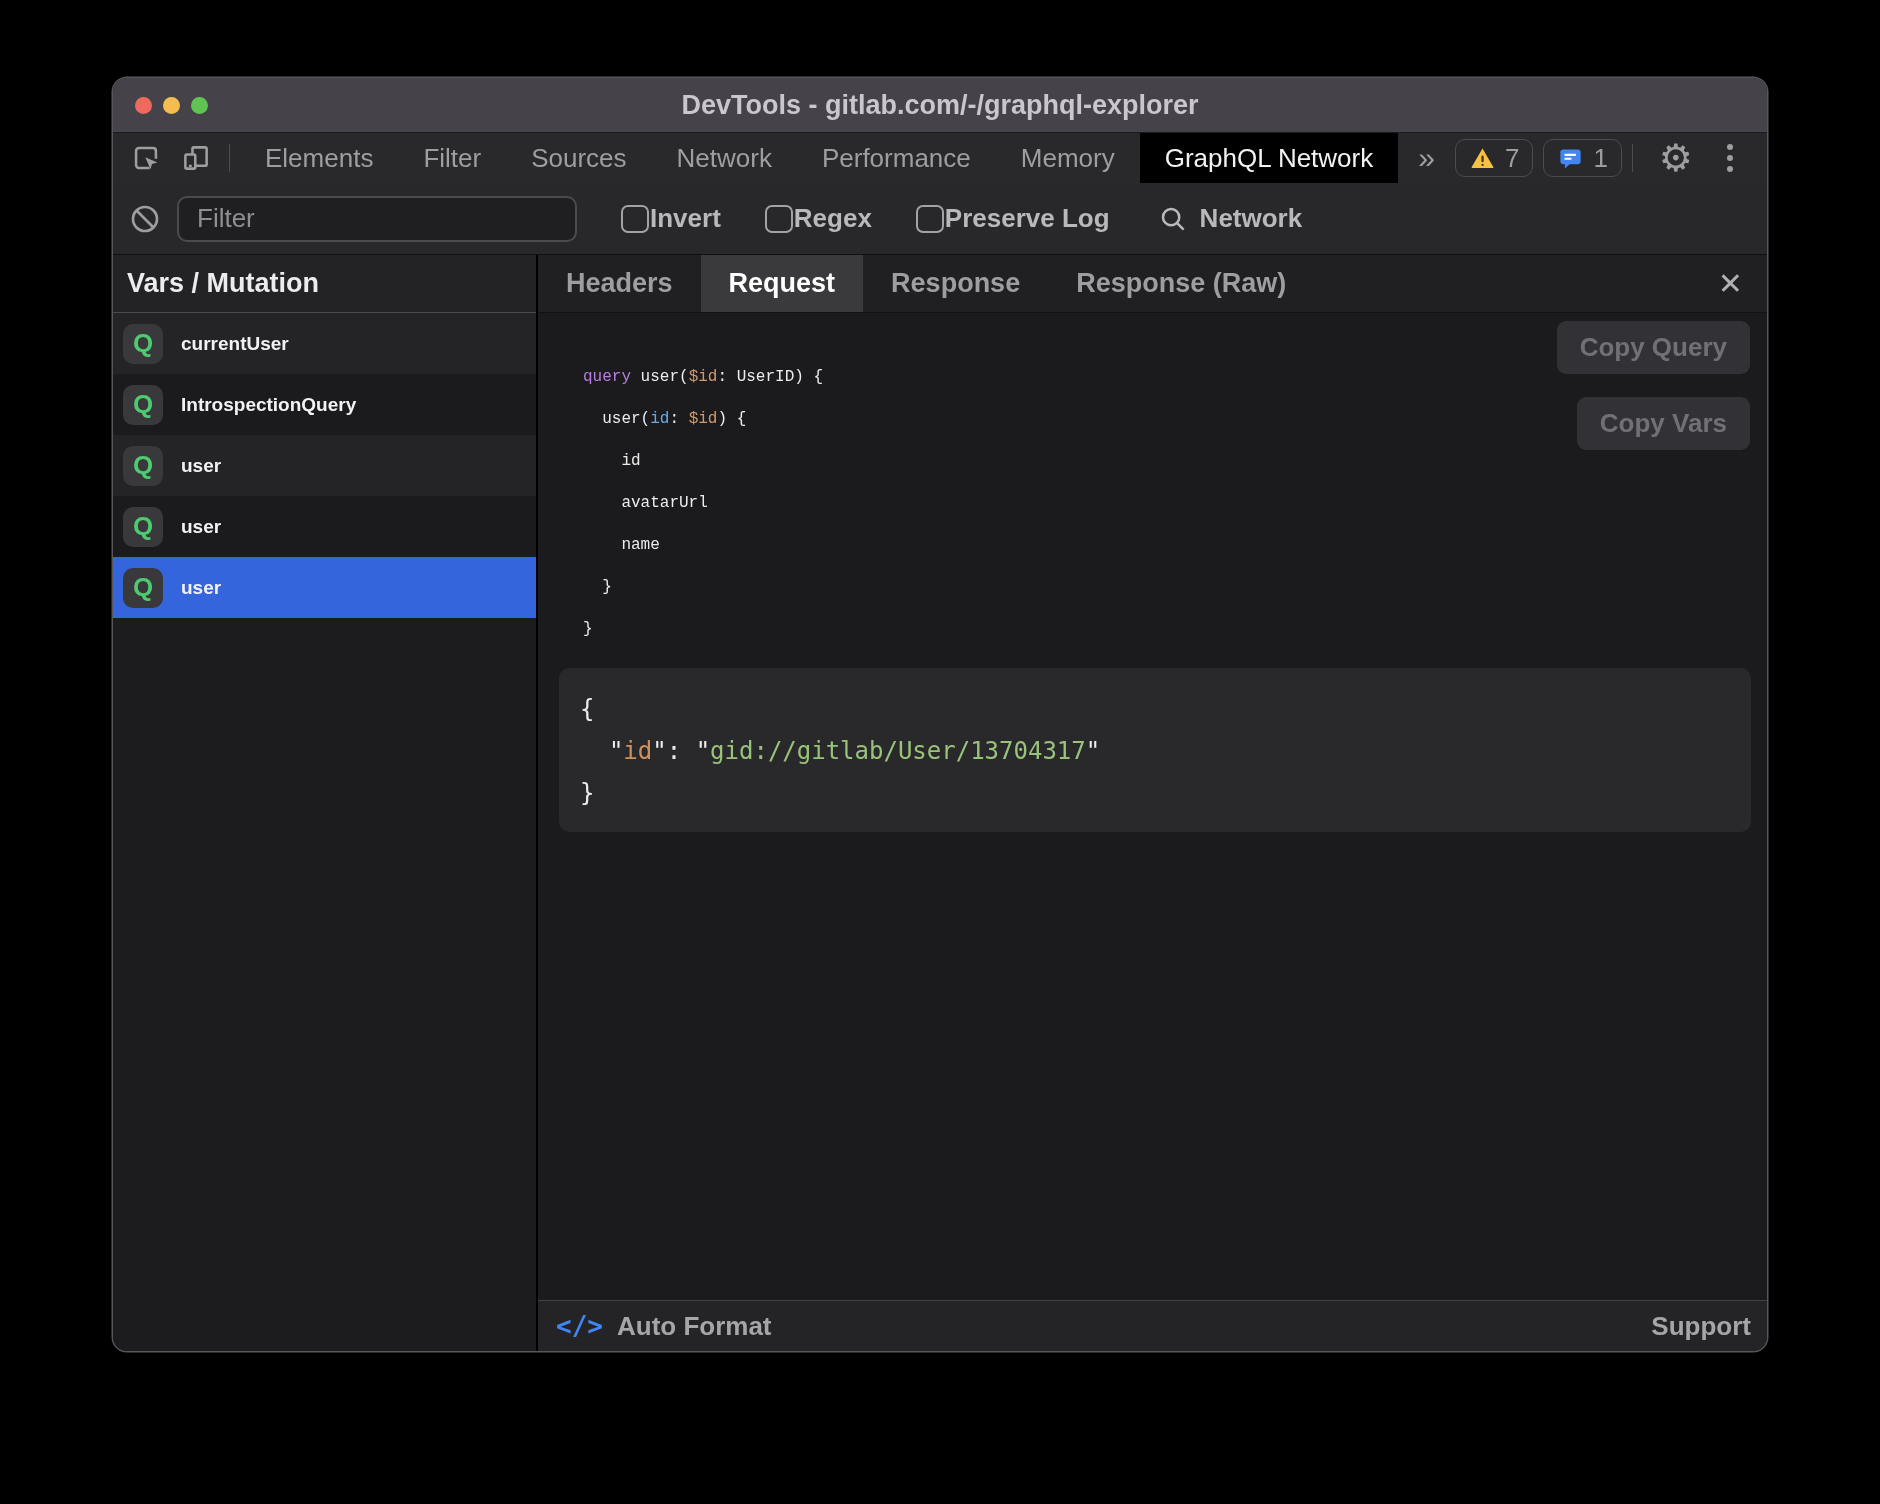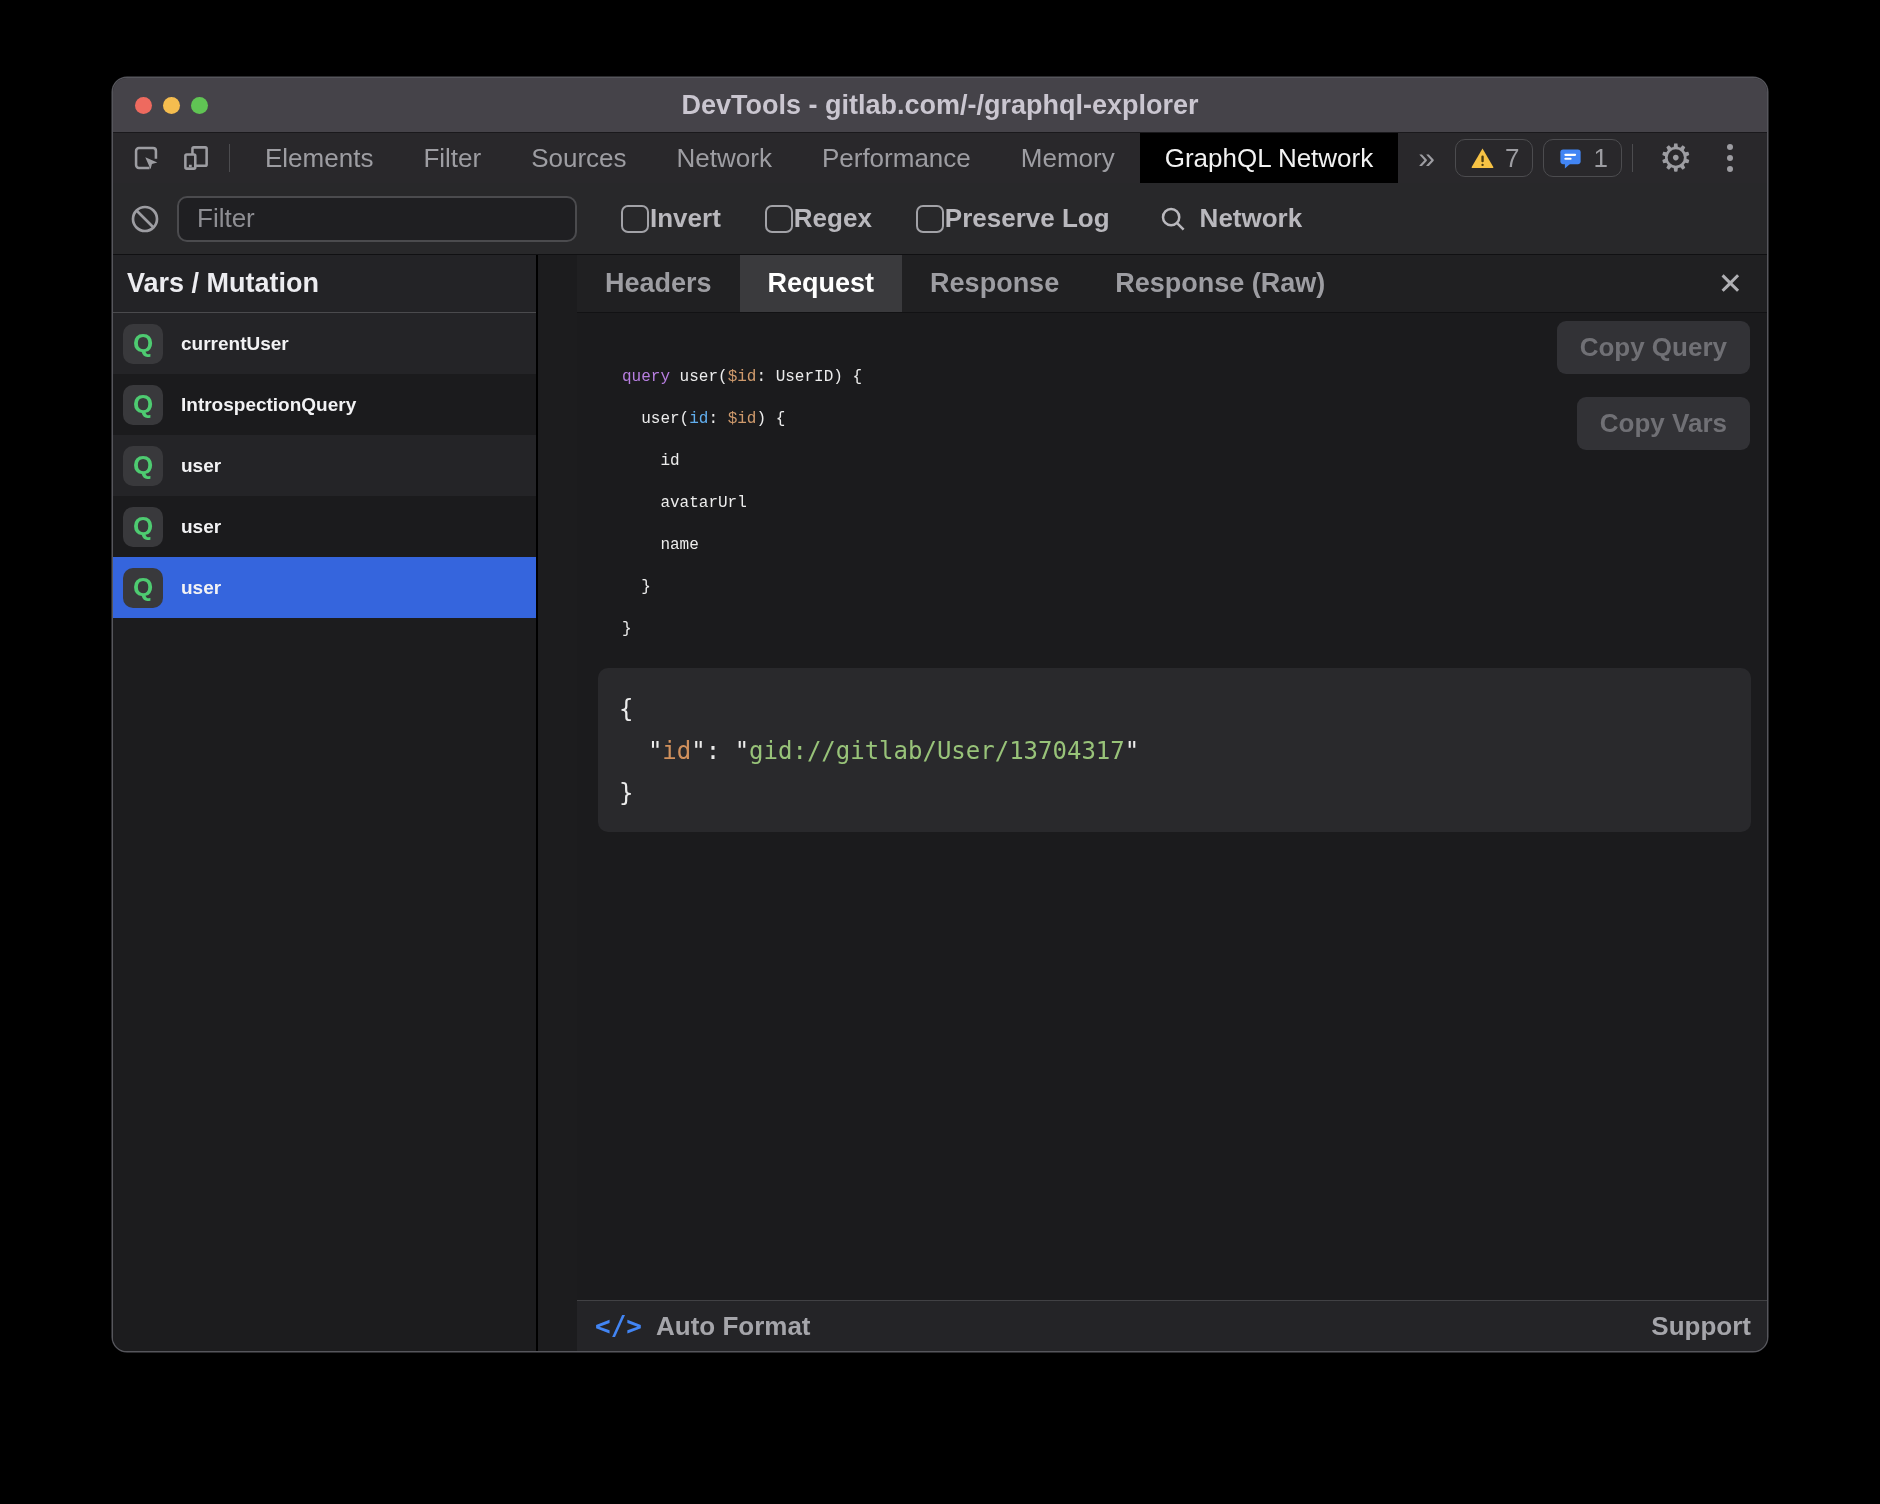--- a/index.html
+++ b/index.html
@@ -55,21 +55,21 @@
   .query-list { flex:1; overflow:hidden; }
   .query-row { height:61px; display:flex; align-items:center; padding-left:10px; gap:18px; cursor:default; }
   .query-row:nth-of-type(odd) { background:#242427; }
   .query-row:nth-of-type(even) { background:#1b1b1d; }
   .query-row.selected { background:#3565dd; }
   .q-badge { width:40px; height:40px; border-radius:10px; background:#39393c; flex:none;
              display:flex; align-items:center; justify-content:center;
              color:#4ecb71; font-size:26px; font-weight:bold; }
   .query-label { color:#f2f2f4; font-size:19px; font-weight:bold; }
 
-  .right-panel { flex:1; display:flex; flex-direction:column; border-left:2px solid #000; min-width:0;padding-left:39px; }
+  .right-panel { flex:1; display:flex; flex-direction:column; border-left:2px solid #000; min-width:0; }
   .right-tabs { height:58px; flex:none; background:#202022; display:flex; align-items:stretch;
                 border-bottom:1px solid #121214; position:relative; }
   .right-tab { display:flex; align-items:center; padding:0 28px; font-size:27px; font-weight:600;
                color:#9d9da2; white-space:nowrap; cursor:default; }
   .right-tab.active { background:#3a3a3d; color:#ffffff; }
   .close-btn { position:absolute; right:24px; top:0; height:100%; display:flex; align-items:center;
                color:#b0b0b4; font-size:30px; cursor:default; }
 
   
   .request-body { flex:1; background:#1b1b1d; position:relative; overflow:hidden; }

